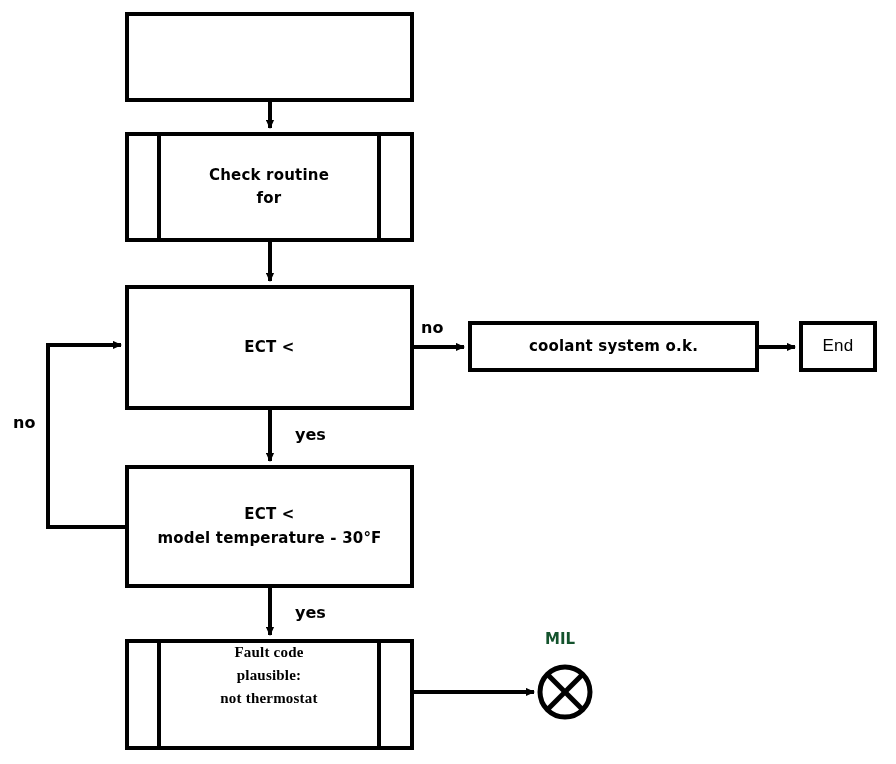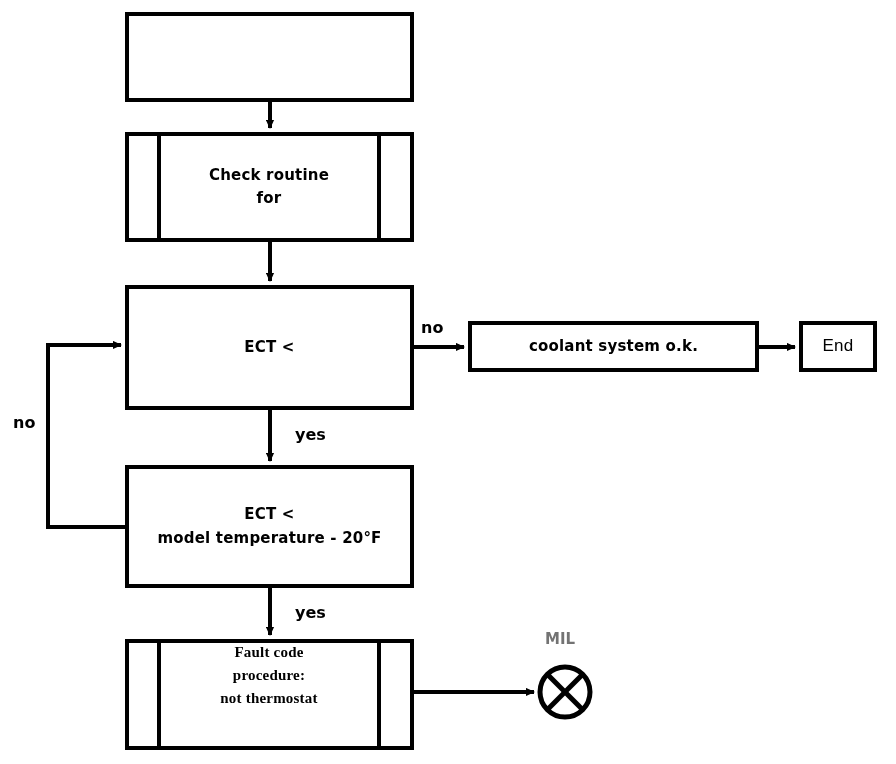--- a/index.html
+++ b/index.html
@@ -48,21 +48,21 @@
     font-weight: bold;
     font-size: 16px;
     color: #000000;
     white-space: nowrap;
   }
   .symbol-label {
     position: absolute;
     font-family: "DejaVu Sans", "Liberation Sans", sans-serif;
     font-weight: bold;
     font-size: 15px;
-    color: #737373;
+    color: #14532d;
     white-space: nowrap;
   }
 </style>
 </head>
 <body>
 
 <div id="canvas">
 
   <svg viewBox="0 0 896 764">
     <defs>
@@ -125,26 +125,26 @@
   <div class="node-label" style="left:470px; top:323px; width:287px; height:47px;">
     <span>coolant system o.k.</span>
   </div>
 
   <div class="node-label thin" style="left:801px; top:323px; width:74px; height:47px;">
     <span>End</span>
   </div>
 
   <div class="node-label" style="left:127px; top:467px; width:285px; height:119px;">
     <span>ECT &lt;</span>
-    <span>model temperature - 20°F</span>
+    <span>model temperature - 30°F</span>
   </div>
 
   <div class="node-label" style="left:159px; top:622px; width:220px; height:107px;font-family:Liberation Serif, serif;">
     <span>Fault code</span>
-    <span>procedure:</span>
+    <span>plausible:</span>
     <span>not thermostat</span>
   </div>
 
   <div class="edge-label" style="left:421px; top:318px;">no</div>
 
   <div class="edge-label" style="left:13px; top:413px;">no</div>
 
   <div class="edge-label" style="left:295px; top:425px;">yes</div>
 
   <div class="edge-label" style="left:295px; top:603px;">yes</div>

